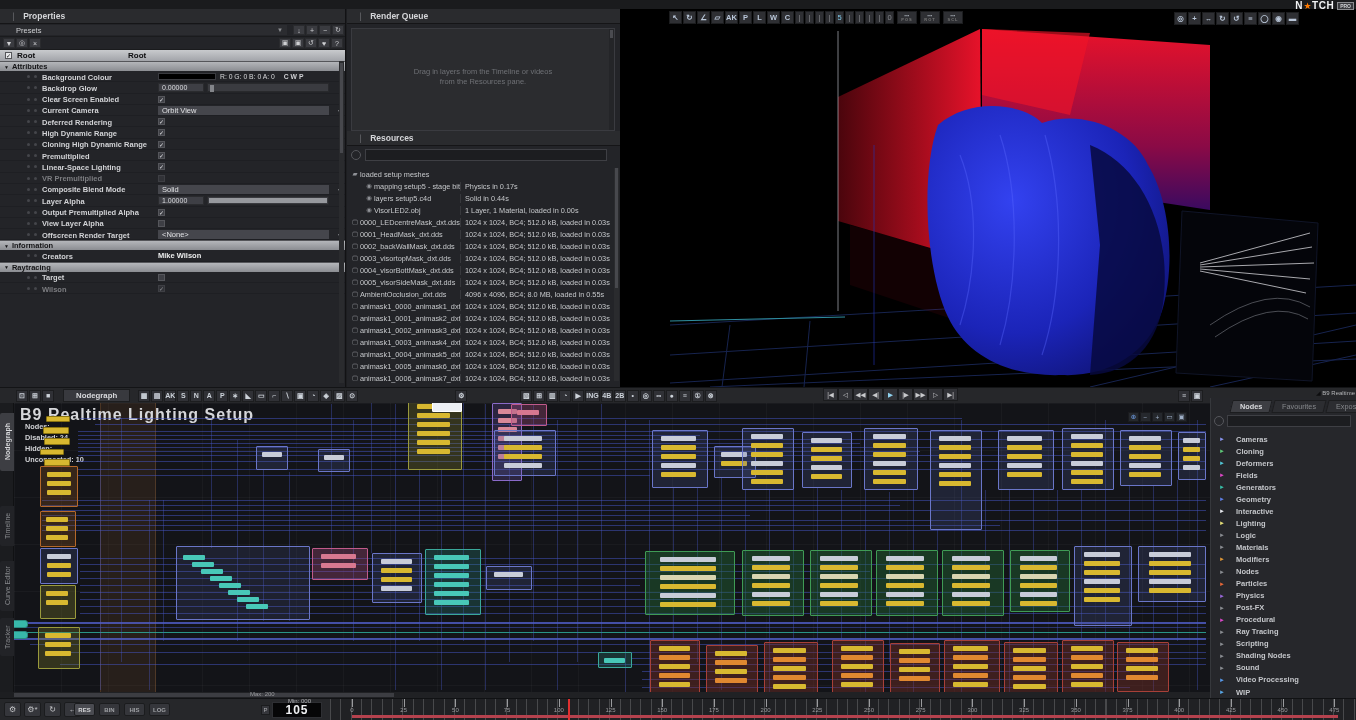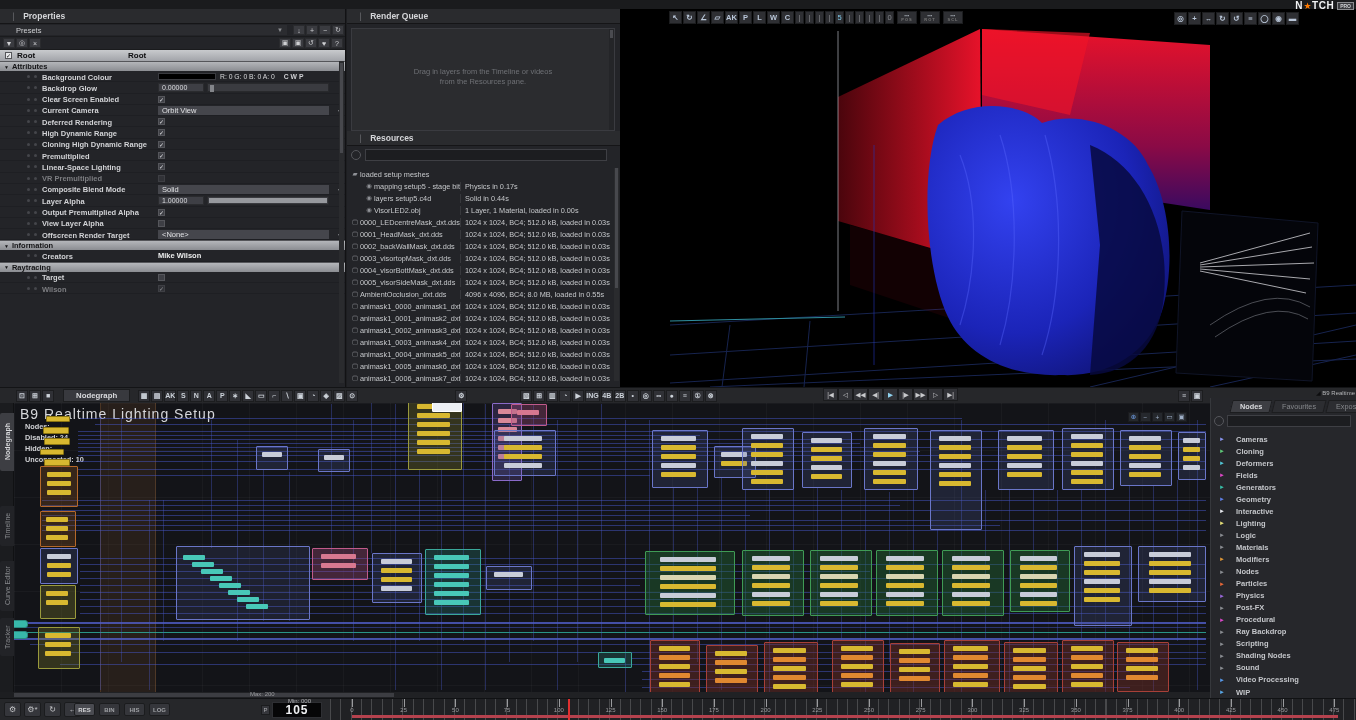--- a/index.html
+++ b/index.html
@@ -95,21 +95,21 @@
   
   #ngtabs{left:0;top:403px;width:14px;height:289px;background:#1b1c1f;border-right:1px solid #101113}
   .sidetab{position:absolute;left:0;width:14px;writing-mode:vertical-rl;transform:rotate(180deg);font-size:7px;color:#87898d;display:flex;align-items:center;justify-content:center;background:#222327;border-radius:0 2px 2px 0}
   .sidetab.active{background:#3d3e43;color:#d8d9dc;font-weight:bold}
 
   
   #ngcanvas{left:14px;top:403px;width:1196px;height:289px;overflow:hidden;background:#131418;
     background-image:linear-gradient(rgba(255,255,255,.03) 1px,transparent 1px),linear-gradient(90deg,rgba(255,255,255,.03) 1px,transparent 1px);
     background-size:47px 47px}
   .band{position:absolute;background:rgba(150,92,45,.16);border-left:1px solid rgba(180,115,60,.25);border-right:1px solid rgba(180,115,60,.25)}
-  #ngtitle{position:absolute;left:6px;top:3px;font-size:14px;font-weight:normal;letter-spacing:1px;color:#d6d7da;white-space:nowrap}
+  #ngtitle{position:absolute;left:6px;top:3px;font-size:16px;font-weight:bold;letter-spacing:1px;color:#d6d7da;white-space:nowrap}
   .statline{position:absolute;left:11px;font-size:7.3px;font-weight:bold;color:#d2d3d6;white-space:nowrap}
   .wh{position:absolute;height:1px;background:#4656c8;opacity:.5}
   .wh.B{height:2px;background:#5563d6;opacity:.75}
   .wh.t{height:1px;background:#2fb3a3;opacity:.8}
   .wv{position:absolute;width:1px;background:#4656c8;opacity:.38}
   .g{position:absolute;border:1px solid;border-radius:1px}
   .g-or{border-color:#b5682a;background:rgba(140,82,32,.30)}
   .g-ol{border-color:#9a9a3c;background:rgba(128,128,48,.30)}
   .g-bl{border-color:#6a76c8;background:rgba(82,94,162,.22)}
   .g-gr{border-color:#3f9b55;background:rgba(34,108,56,.42)}
@@ -1155,21 +1155,21 @@
         <div class="ncat">
           <span class="arr" style="color: rgb(138, 141, 146);">►</span>
           <span class="nlab">Post-FX</span>
         </div>
         <div class="ncat">
           <span class="arr" style="color: rgb(216, 72, 200);">►</span>
           <span class="nlab">Procedural</span>
         </div>
         <div class="ncat">
           <span class="arr" style="color: rgb(138, 141, 146);">►</span>
-          <span class="nlab">Ray Backdrop</span>
+          <span class="nlab">Ray Tracing</span>
         </div>
         <div class="ncat">
           <span class="arr" style="color: rgb(138, 141, 146);">►</span>
           <span class="nlab">Scripting</span>
         </div>
         <div class="ncat">
           <span class="arr" style="color: rgb(138, 141, 146);">►</span>
           <span class="nlab">Shading Nodes</span>
         </div>
         <div class="ncat">

